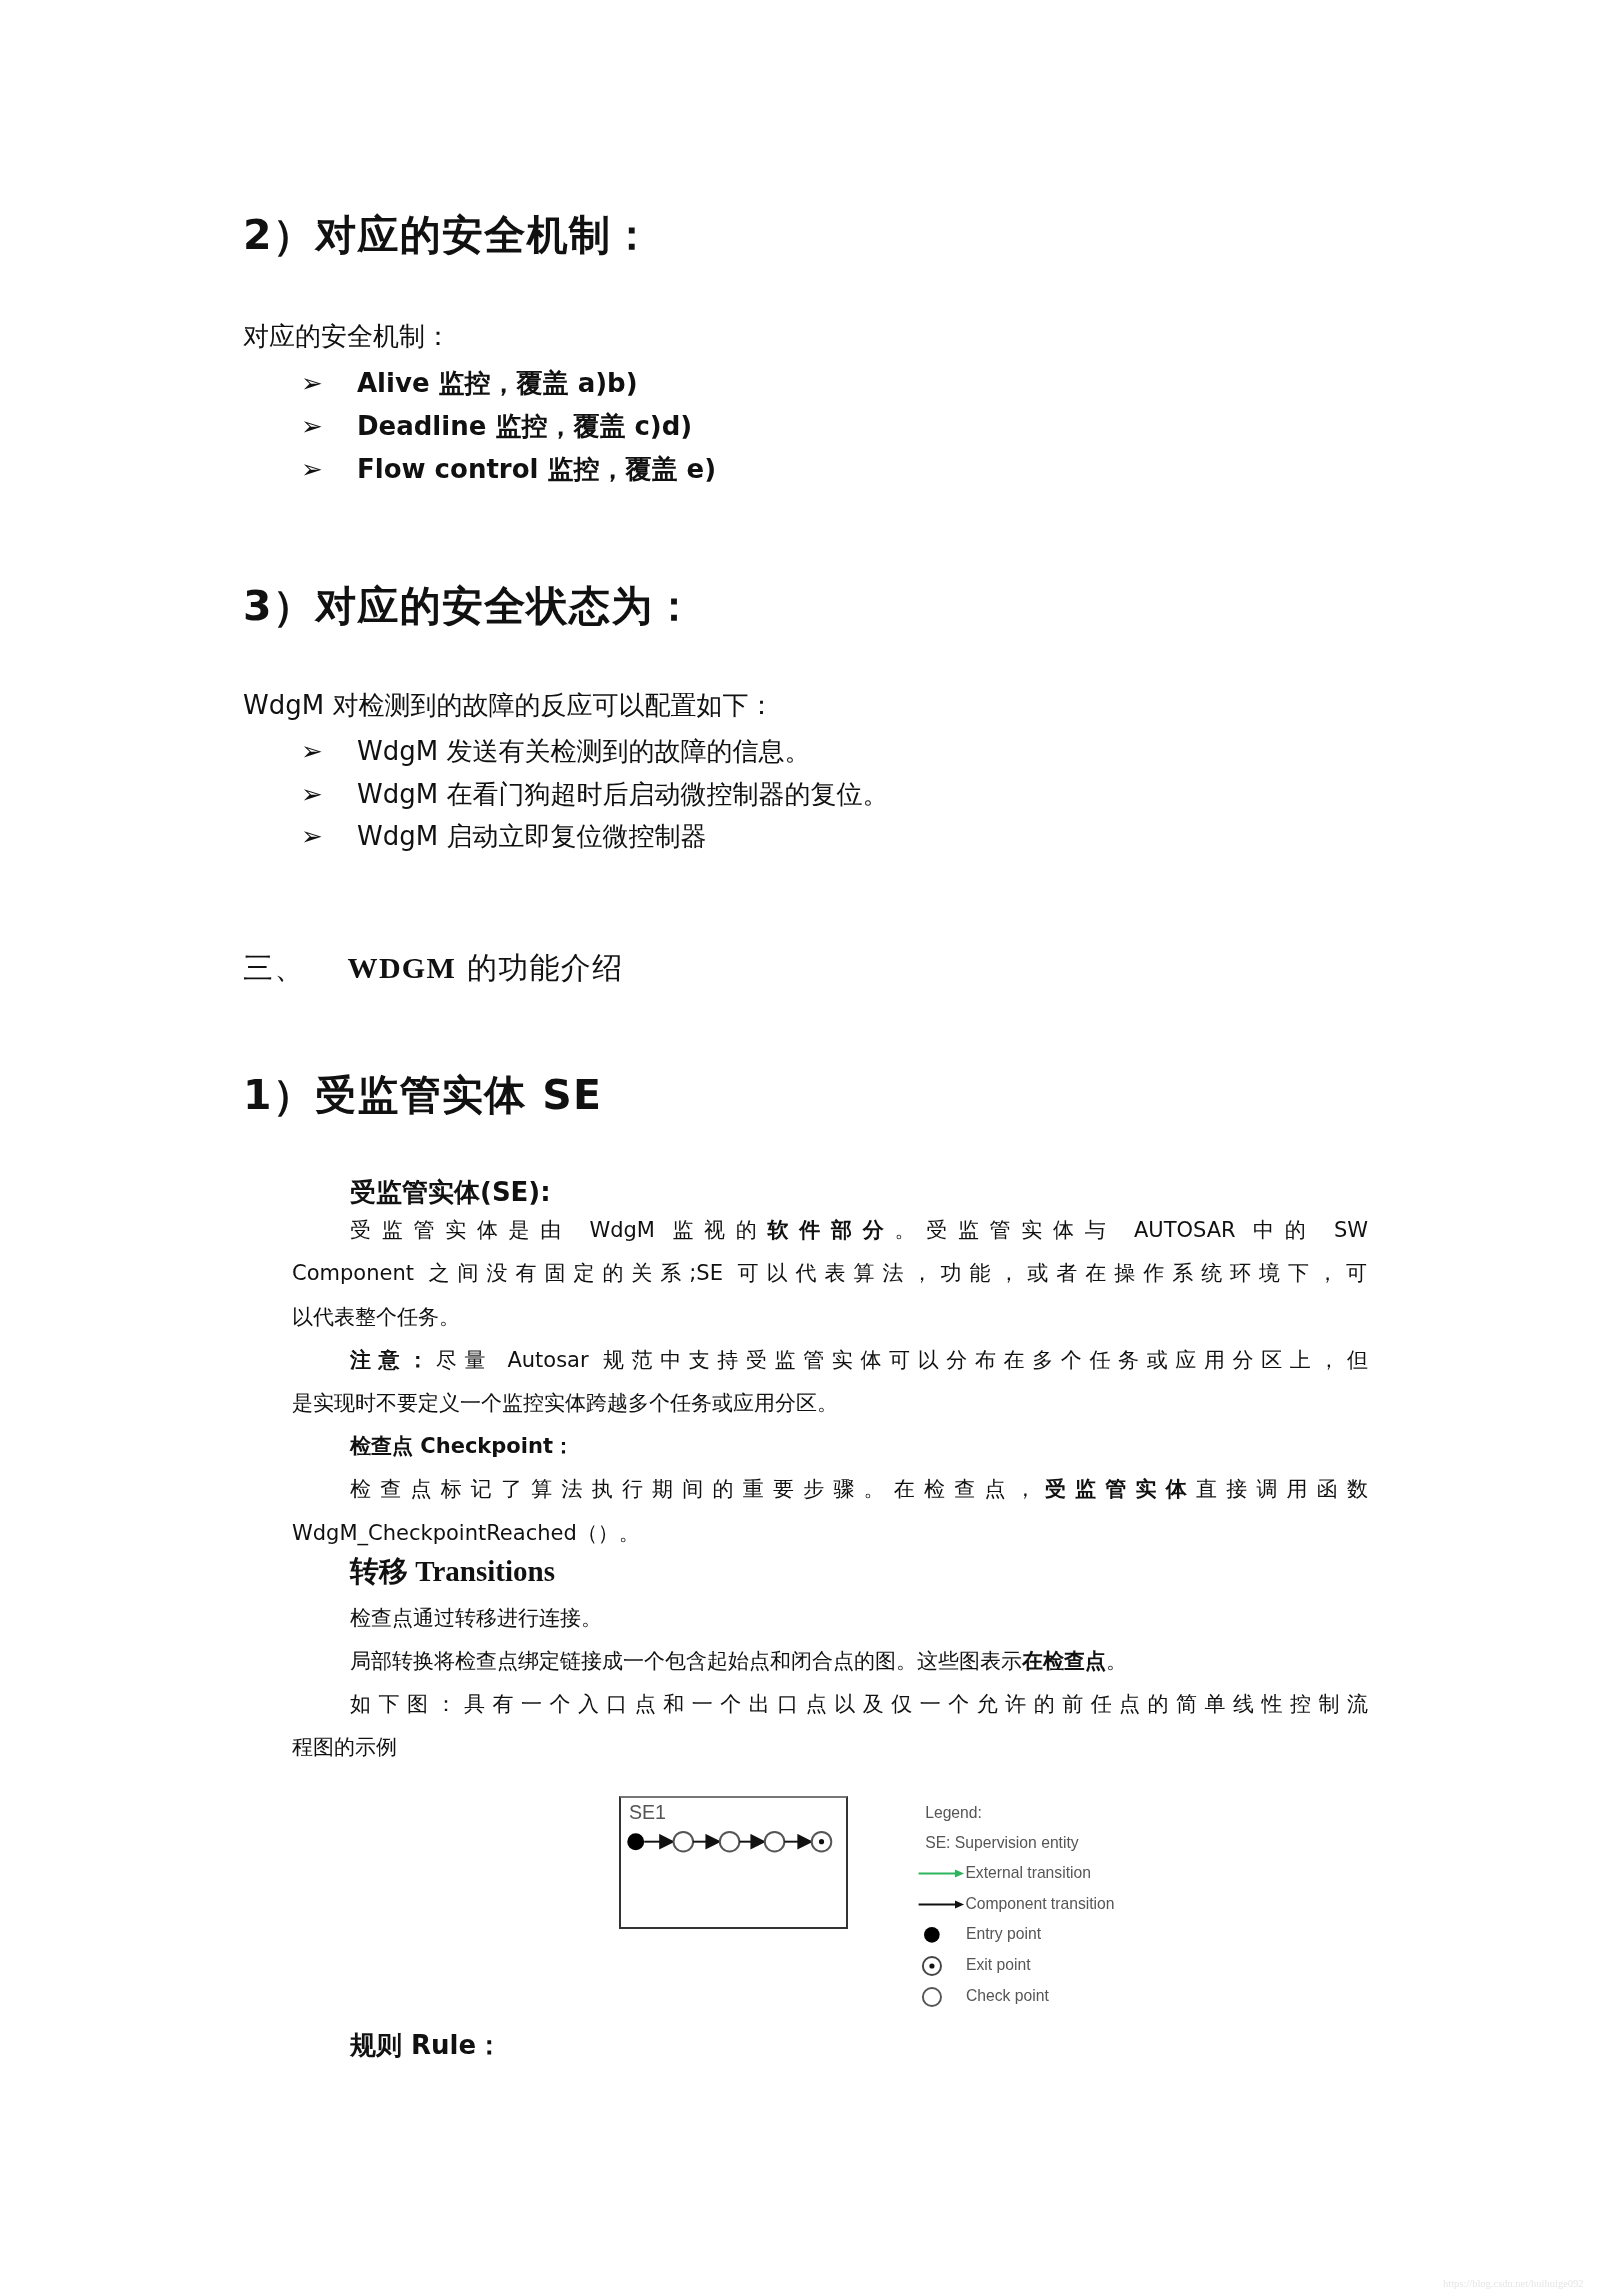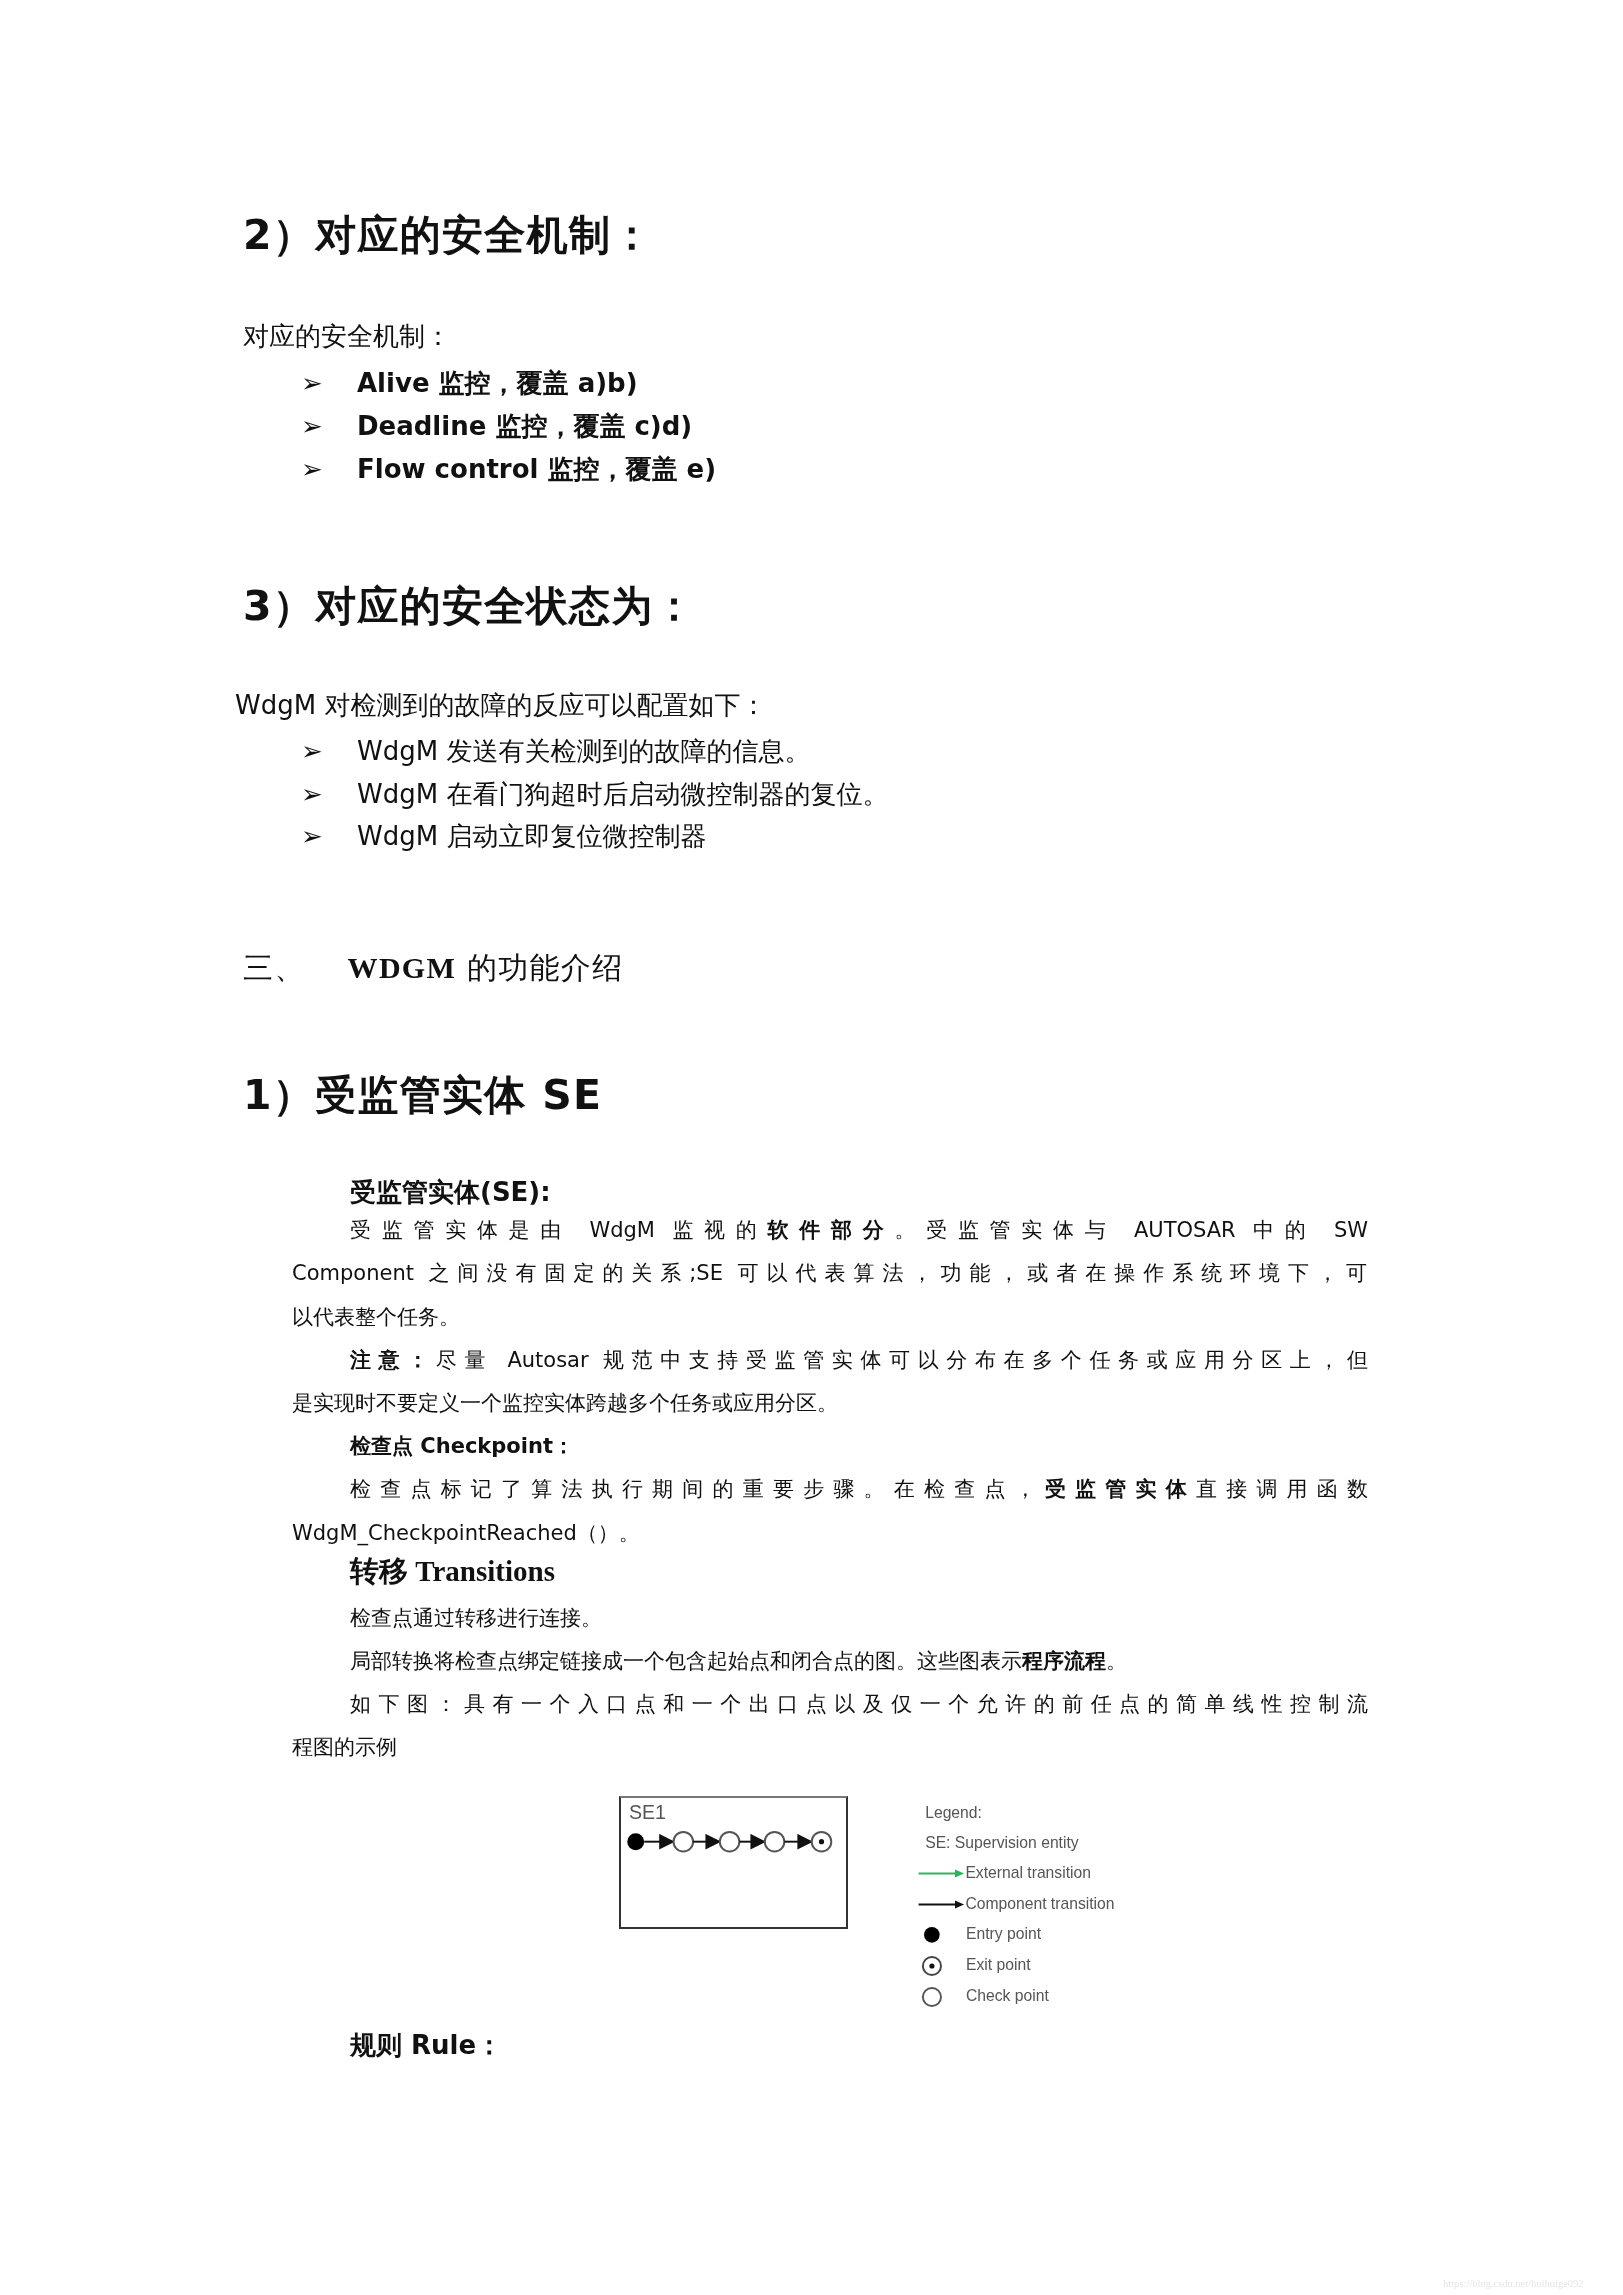--- a/index.html
+++ b/index.html
@@ -38,21 +38,21 @@
   <span class="arrow">➢</span><span class="btxt">Alive 监控，覆盖 a)b)</span>
 </div>
 <div class="abs bullet-row bold" style="left:301px; top:409px;">
   <span class="arrow">➢</span><span class="btxt">Deadline 监控，覆盖 c)d)</span>
 </div>
 <div class="abs bullet-row bold" style="left:301px; top:452px;">
   <span class="arrow">➢</span><span class="btxt">Flow control 监控，覆盖 e)</span>
 </div>
 
 <div class="abs h2" style="left:243px; top:579px;">3）对应的安全状态为：</div>
-<div class="abs body-text" style="left:235px; top:692px;">WdgM 对检测到的故障的反应可以配置如下：</div>
+<div class="abs body-text" style="left:243px; top:692px;">WdgM 对检测到的故障的反应可以配置如下：</div>
 <div class="abs bullet-row" style="left:301px; top:734px;">
   <span class="arrow">➢</span><span class="btxt">WdgM 发送有关检测到的故障的信息。</span>
 </div>
 <div class="abs bullet-row" style="left:301px; top:777px;">
   <span class="arrow">➢</span><span class="btxt">WdgM 在看门狗超时后启动微控制器的复位。</span>
 </div>
 <div class="abs bullet-row" style="left:301px; top:819px;">
   <span class="arrow">➢</span><span class="btxt">WdgM 启动立即复位微控制器</span>
 </div>
 
@@ -75,21 +75,21 @@
 
 <div class="abs para" style="left:350px; top:1425px; font-weight:bold;">检查点 Checkpoint：</div>
 <div class="abs para justify" style="left:350px; top:1468px; width:1018px;">
   <span>检查点标记了算法执行期间的重要步骤。在检查点，</span><b>受监管实体</b><span>直接调用函数</span>
 </div>
 <div class="abs para" style="left:292px; top:1512px;">WdgM_CheckpointReached（）。</div>
 
 <div class="abs serif-head" style="left:350px; top:1552px;">转移 Transitions</div>
 <div class="abs para" style="left:350px; top:1597px;">检查点通过转移进行连接。</div>
 <div class="abs para" style="left:350px; top:1640px;">
-  <span>局部转换将检查点绑定链接成一个包含起始点和闭合点的图。这些图表示</span><b>程序流程</b><span>。</span>
+  <span>局部转换将检查点绑定链接成一个包含起始点和闭合点的图。这些图表示</span><b>在检查点</b><span>。</span>
 </div>
 <div class="abs para justify" style="left:350px; top:1683px; width:1018px;">如下图：具有一个入口点和一个出口点以及仅一个允许的前任点的简单线性控制流</div>
 <div class="abs para" style="left:292px; top:1726px;">程图的示例</div>
 
 <div class="se-box">
   <div class="se-label">SE1</div>
   <svg width="225" height="103" style="position:absolute;left:0;top:0;" viewBox="0 0 344 158">
     <defs>
       <marker id="arr" markerWidth="8" markerHeight="8" refX="7" refY="4" orient="auto">
         <path d="M0,0 L8,4 L0,8 z" fill="#111"></path>

